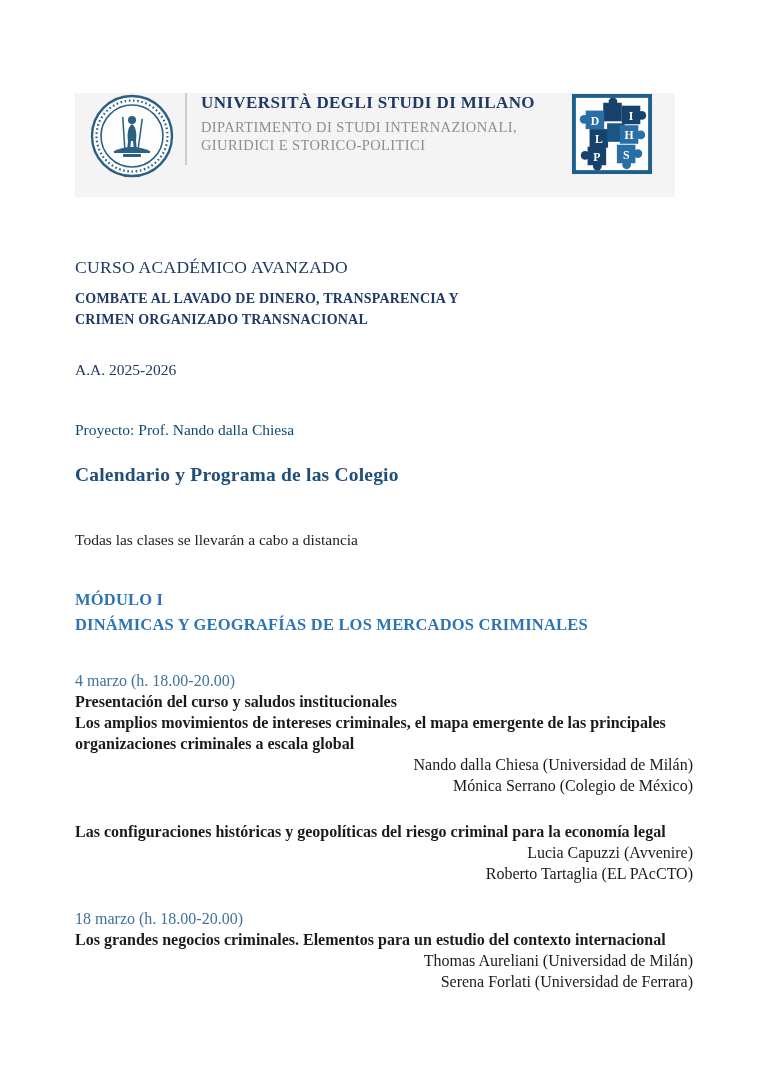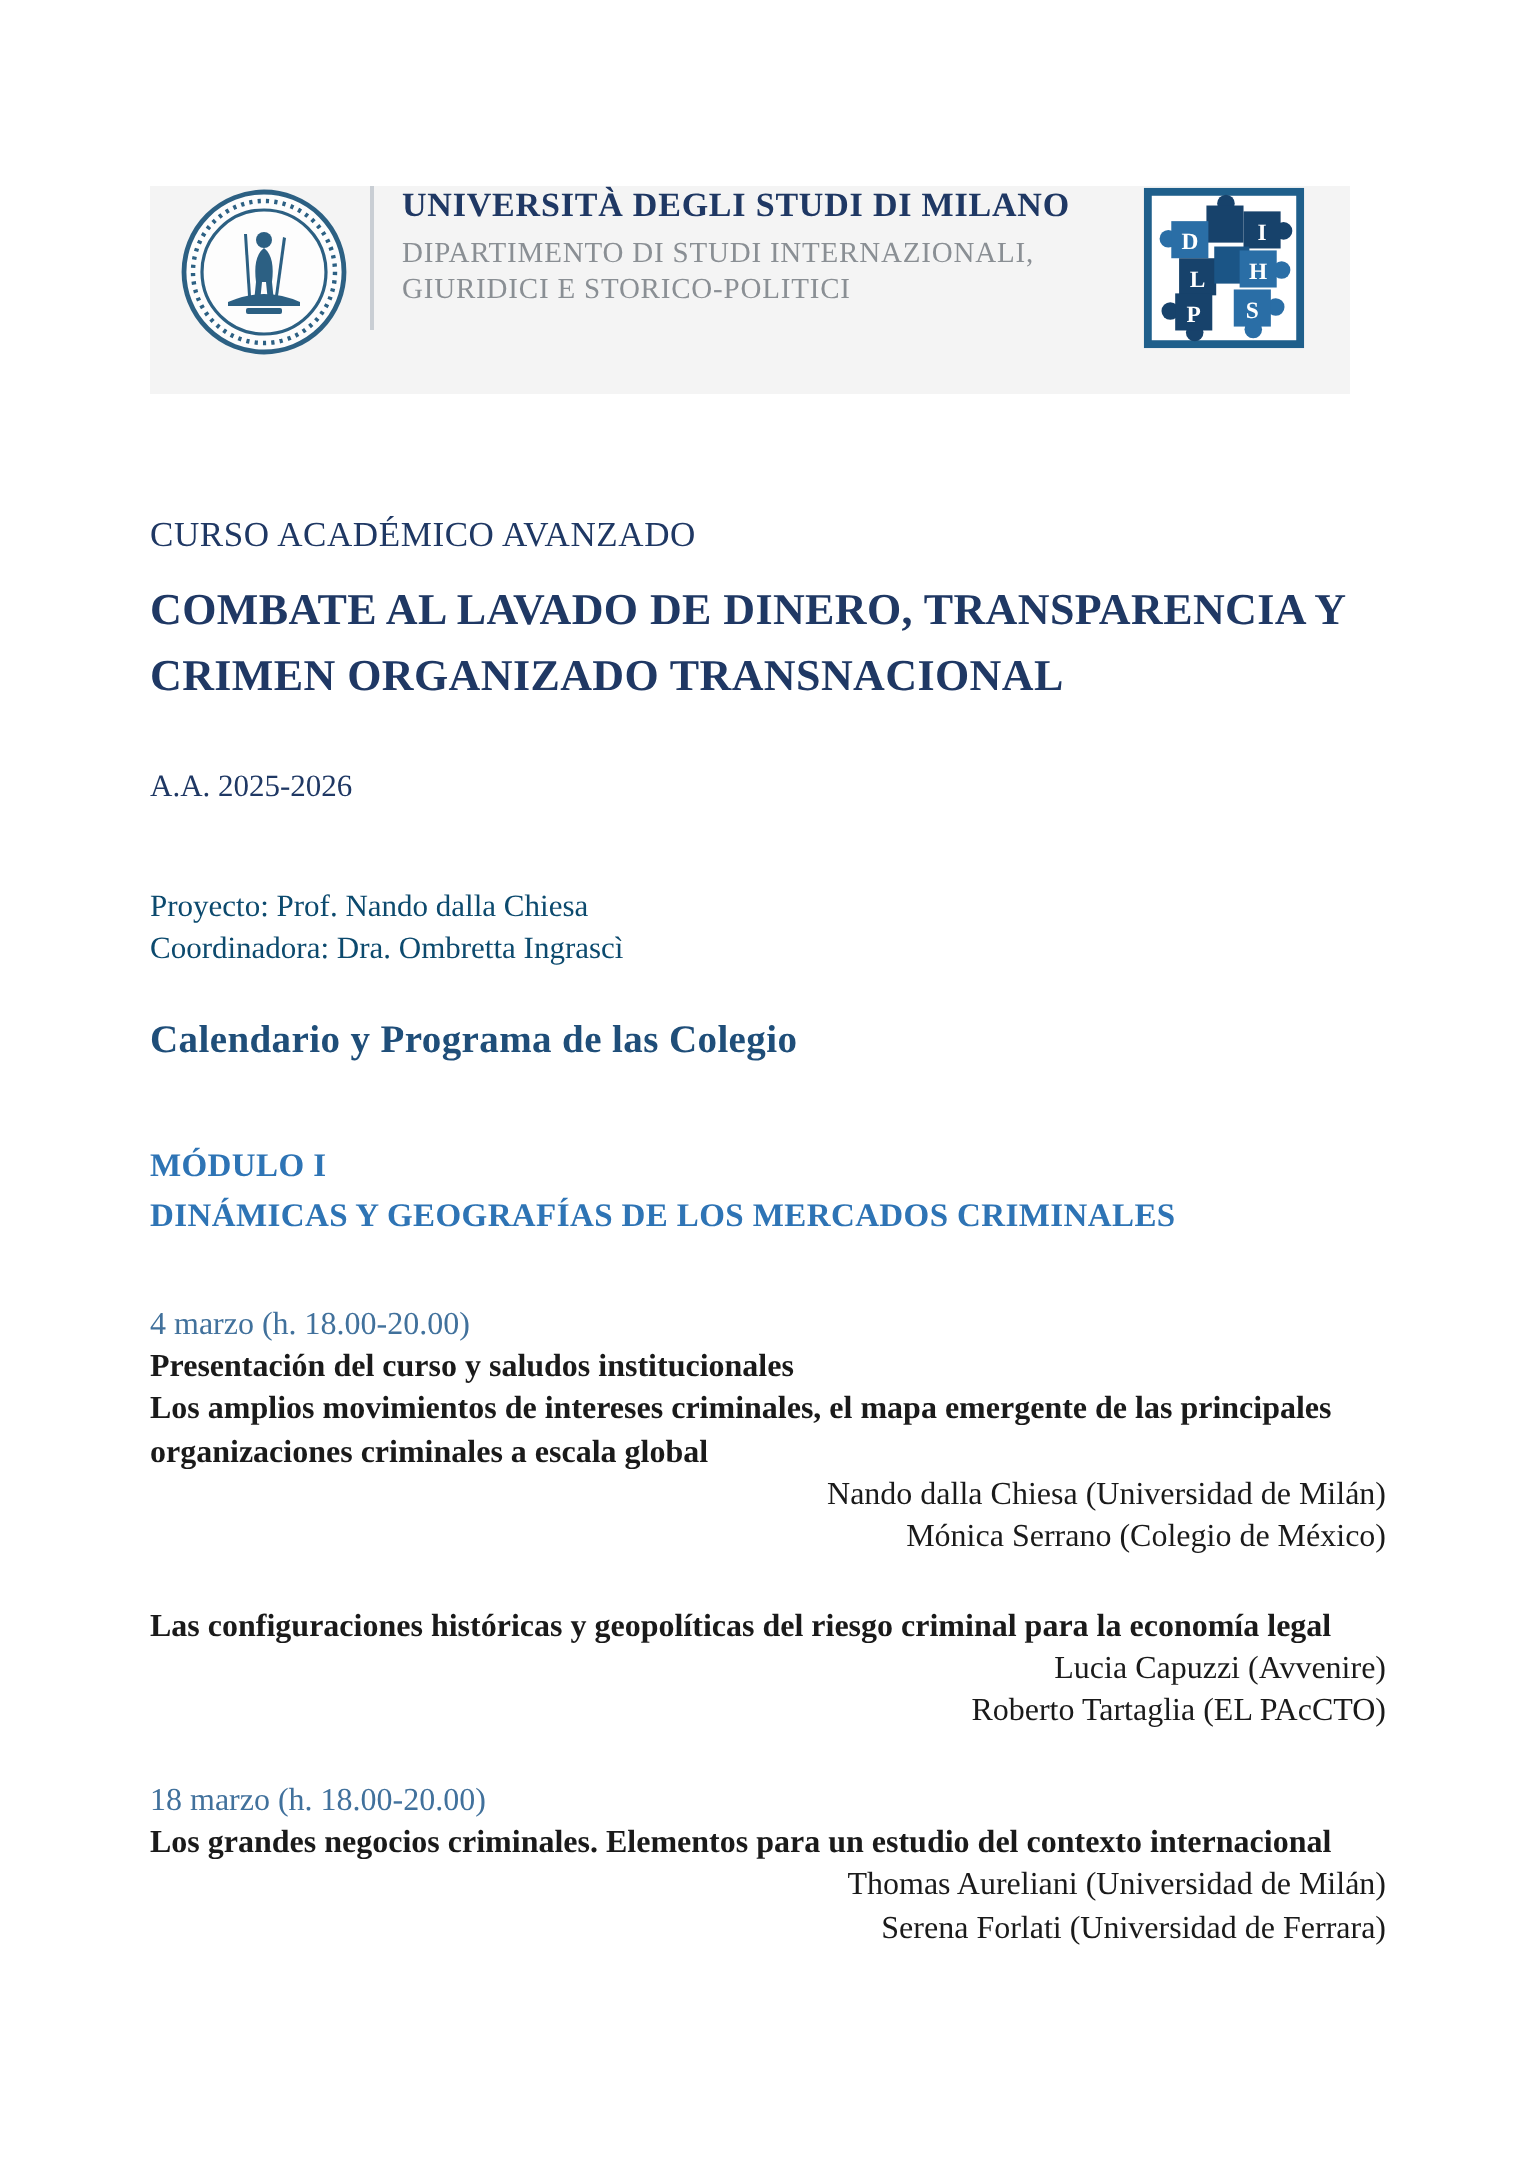--- a/index.html
+++ b/index.html
@@ -59,21 +59,21 @@
   
   .center { text-align: left; }
   .kicker {
     margin-top: 60px;
     font-size: 17.5px;
     color: #1f3864;
     letter-spacing: 0.3px;
   }
   .course-title {
     margin-top: 10px;
-    font-size: 22px;
+    font-size: 14px;
     font-weight: bold;
     color: #1f3864;
     line-height: 1.5;
     letter-spacing: 0.2px;
   }
   .year {
     margin-top: 31px;
     font-size: 15.5px;
     color: #1f3864;
   }
@@ -186,23 +186,23 @@
 
   <div class="center">
     <div class="kicker">CURSO ACADÉMICO AVANZADO</div>
     <div class="course-title">
       <div>COMBATE AL LAVADO DE DINERO, TRANSPARENCIA Y</div>
       <div>CRIMEN ORGANIZADO TRANSNACIONAL</div>
     </div>
     <div class="year">A.A. 2025-2026</div>
     <div class="people">
       <div>Proyecto: Prof. Nando dalla Chiesa</div>
-      <div>Coordinadora: Dra. Ombretta Ingrascì</div>
     </div>
     <div class="section-title">Calendario y Programa de las Colegio</div>
+    <div class="mode-note">Todas las clases se llevarán a cabo a distancia</div>
     <div class="module-heading">
       <div>MÓDULO I</div>
       <div>DINÁMICAS Y GEOGRAFÍAS DE LOS MERCADOS CRIMINALES</div>
     </div>
   </div>
 
   <div class="sessions">
 
     <div class="session">
       <div class="session-date">4 marzo (h. 18.00-20.00)</div>

